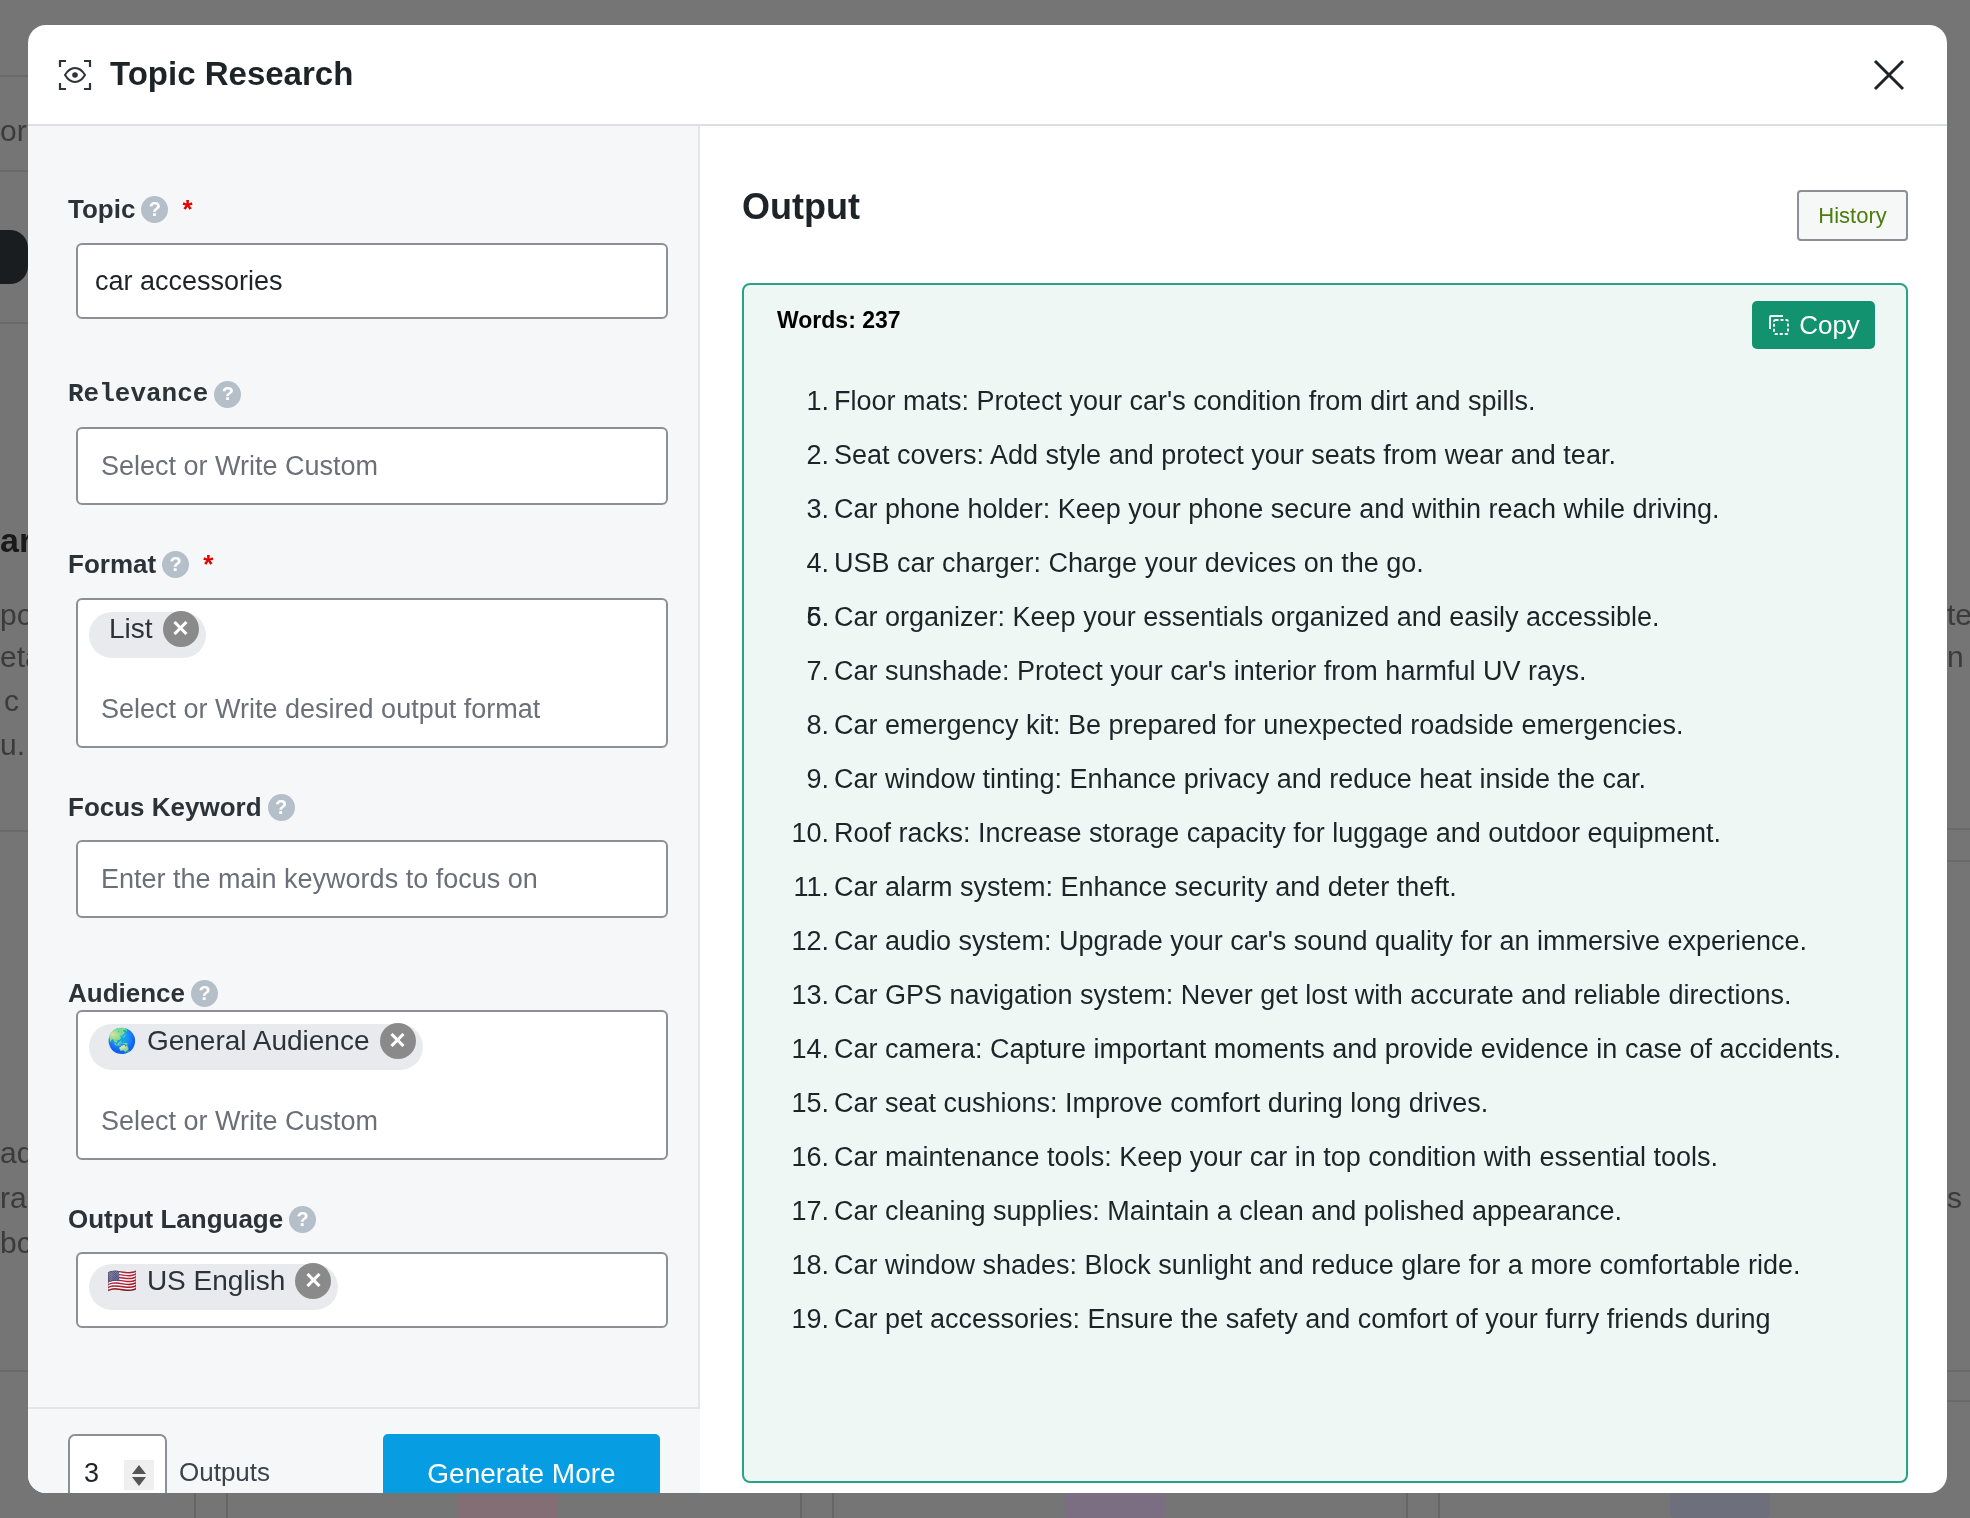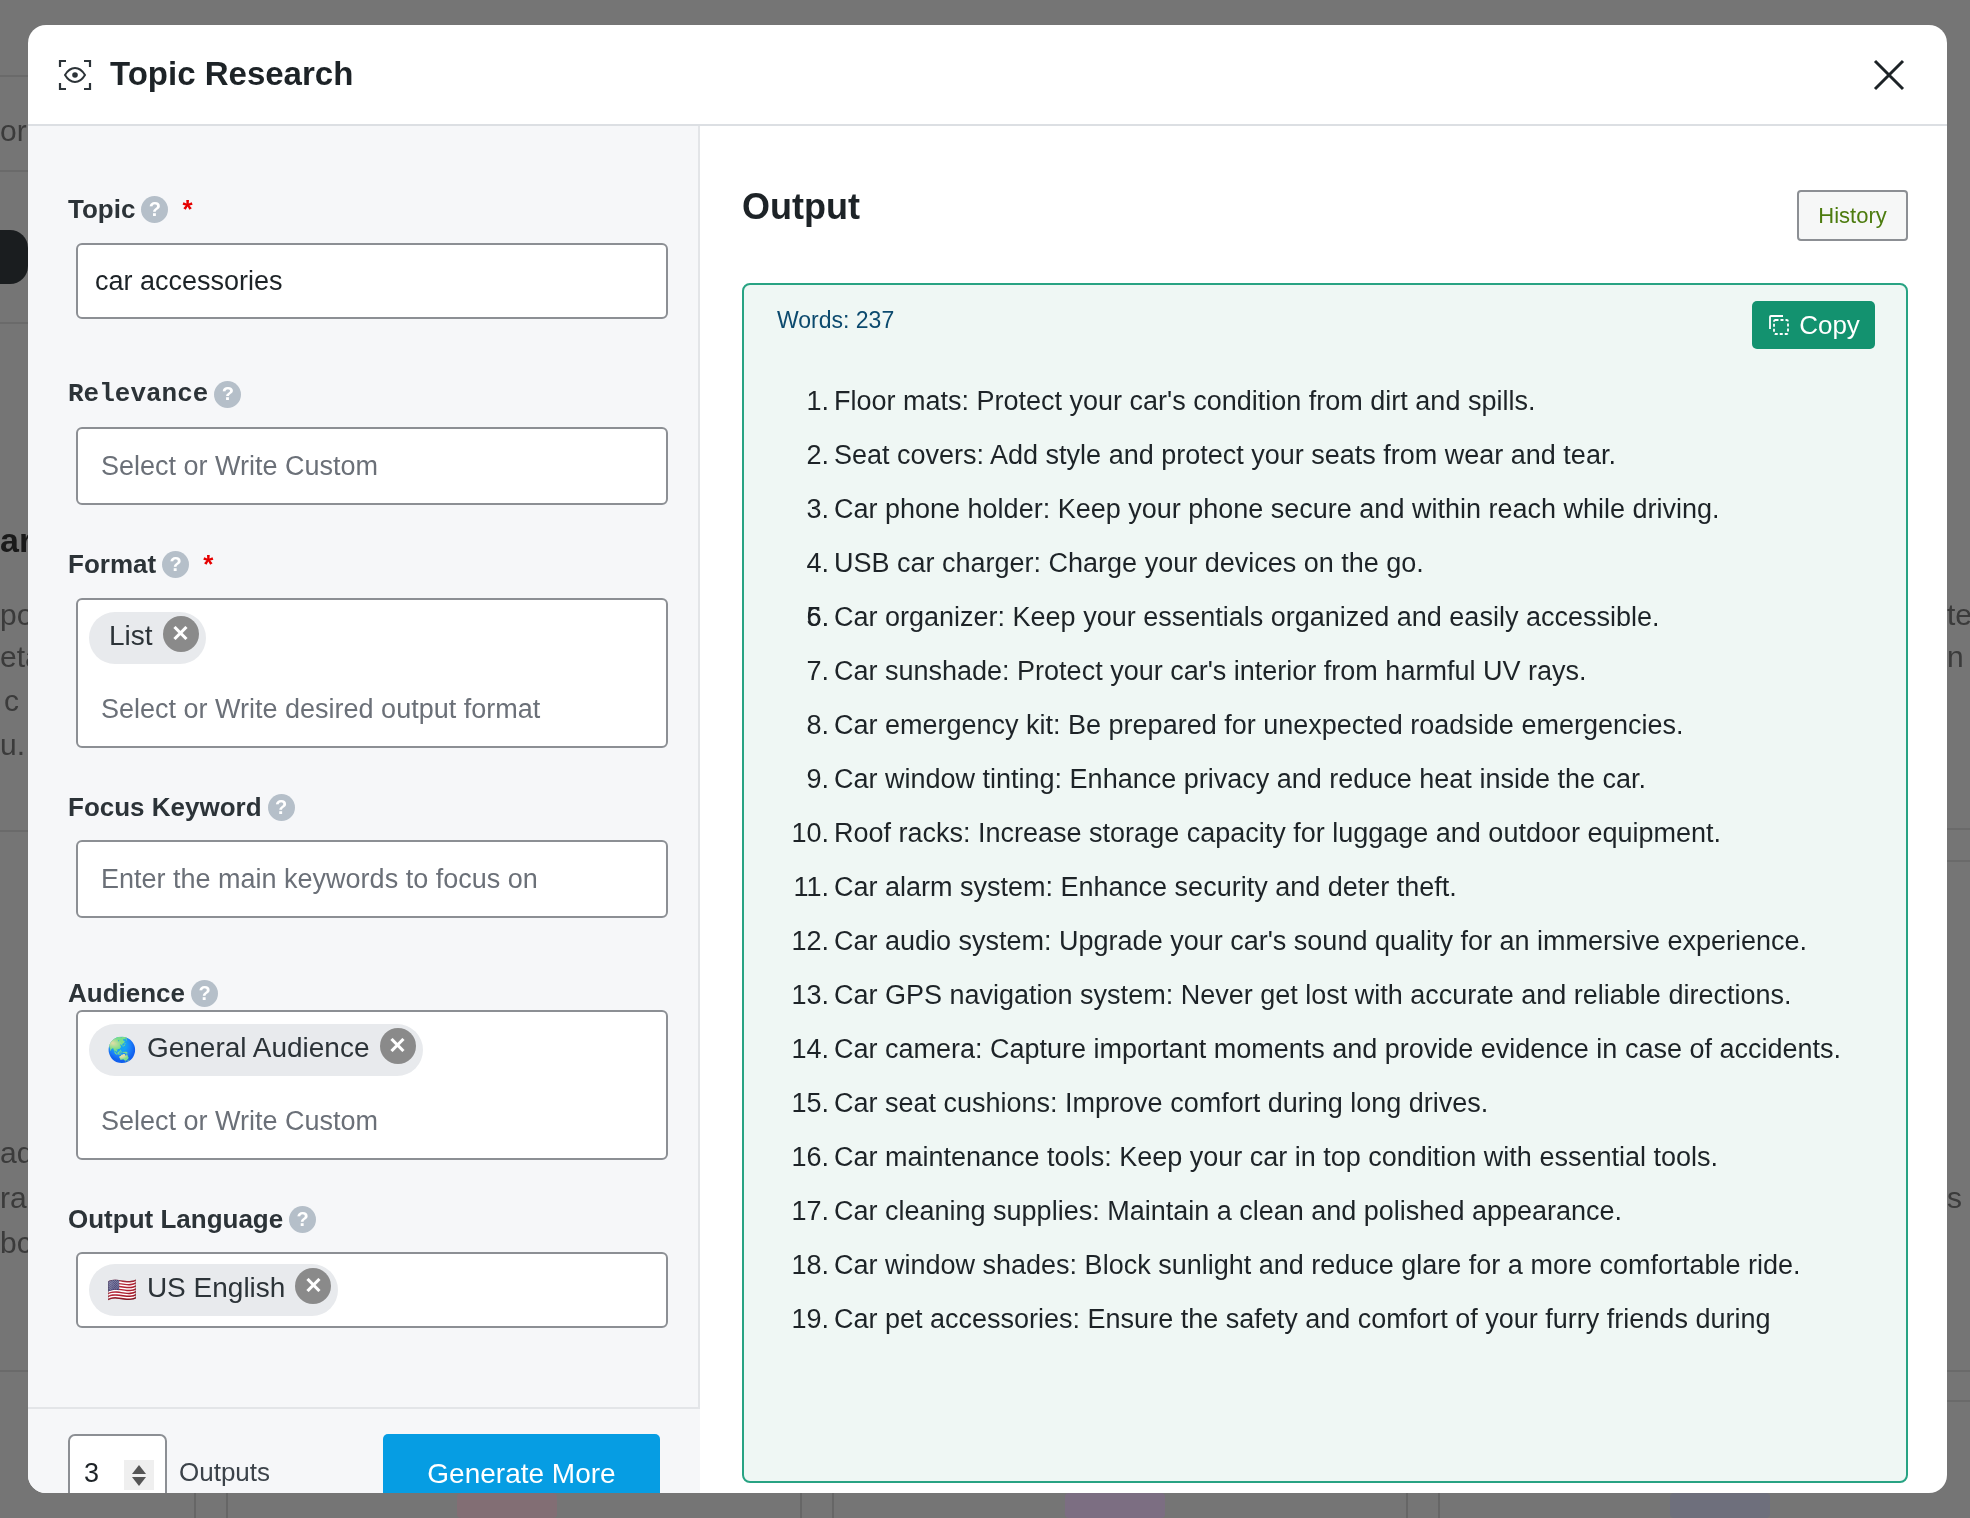--- a/index.html
+++ b/index.html
@@ -20,38 +20,38 @@
   .modal-title { position: absolute; left: 82px; top: 30px; font-size: 33px; font-weight: bold; color: #1d2327; }
   .close-btn { position: absolute; right: 38px; top: 30px; width: 40px; height: 40px; cursor: pointer; }
 
   .left { position: absolute; left: 0; top: 101px; width: 672px; height: 1308px; background: #f6f7f9; border-right: 2px solid #e3e5e8; }
   .field-label { position: absolute; left: 40px; font-size: 26px; font-weight: bold; color: #2c3338; display: flex; align-items: center; }
   .help { display: inline-block; width: 27px; height: 27px; border-radius: 50%; background: #b5bfc9; color: #fff; font-size: 20px; font-weight: bold; text-align: center; line-height: 27px; margin-left: 6px; }
   .req { color: #e60000; font-size: 26px; margin-left: 14px; font-weight: bold; }
   .input { position: absolute; left: 48px; width: 592px; background: #fff; border: 2px solid #8c8f94; border-radius: 6px; font-size: 27px; }
   .input .val { position: absolute; left: 17px; color: #1d2327; }
   .input .ph { position: absolute; left: 23px; color: #6b7078; }
-  .chip { position: absolute; left: 11px; height: 52px; background: #e8eaed; border-radius: 26px; display: flex; align-items: flex-end; padding: 0 7px 12px 20px; font-size: 28px; color: #2c3338; }
+  .chip { position: absolute; left: 11px; height: 46px; background: #e8eaed; border-radius: 26px; display: flex; align-items: center; padding: 0 7px 12px 20px; font-size: 28px; color: #2c3338; }
   .chip .emoji { font-size: 24px; margin-right: 10px; }
   .chip .x { width: 36px; height: 36px; border-radius: 50%; background: #8a8a8a; color: #fff; font-size: 22px; font-weight: bold; display: flex; align-items: center; justify-content: center; margin-left: 10px; cursor: pointer; }
 
   .footer { position: absolute; left: 0; top: 1281px; width: 672px; height: 128px; border-top: 2px solid #e3e5e8; background: #f6f7f9; }
   .stepper { position: absolute; left: 40px; top: 25px; width: 99px; height: 79px; background: #fff; border: 2px solid #8c8f94; border-radius: 7px; }
   .stepper .num { position: absolute; left: 14px; top: 22px; font-size: 27px; color: #1d2327; }
   .stepper .arrows { position: absolute; left: 54px; top: 24px; width: 30px; height: 30px; background: #efefef; display: flex; flex-direction: column; align-items: center; justify-content: center; gap: 3px; }
   .tri-up { width: 0; height: 0; border-left: 7px solid transparent; border-right: 7px solid transparent; border-bottom: 9px solid #555; }
   .tri-down { width: 0; height: 0; border-left: 7px solid transparent; border-right: 7px solid transparent; border-top: 9px solid #555; }
   .outputs-label { position: absolute; left: 151px; top: 48px; font-size: 26px; color: #3c434a; }
   .gen-btn { position: absolute; left: 355px; top: 25px; width: 277px; height: 79px; background: #069de3; border-radius: 5px; color: #fff; font-size: 28px; display: flex; align-items: center; justify-content: center; cursor: pointer; }
 
   .right { position: absolute; left: 674px; top: 101px; right: 0; height: 1308px; background: #fff; }
   .out-title { position: absolute; left: 40px; top: 60px; font-size: 36px; font-weight: bold; color: #1d2327; }
   .history-btn { position: absolute; left: 1095px; top: 64px; width: 111px; height: 51px; border: 2px solid #8c8f94; border-radius: 4px; background: #f6f7f7; color: #4d7c0f; font-size: 22px; display: flex; align-items: center; justify-content: center; cursor: pointer; }
   .out-box { position: absolute; left: 40px; top: 157px; width: 1166px; height: 1200px; background: #eff7f4; border: 2px solid #28a383; border-radius: 8px; overflow: hidden; }
-  .words { position: absolute; left: 33px; top: 22px; font-size: 23px; color: #0c4a6e; }
+  .words { position: absolute; left: 33px; top: 22px; font-size: 23px; color: #000000; font-weight: bold; }
   .copy-btn { position: absolute; left: 1008px; top: 16px; width: 123px; height: 48px; background: #13926f; border-radius: 5px; color: #fff; font-size: 26px; display: flex; align-items: center; justify-content: center; gap: 8px; cursor: pointer; }
   .list { position: absolute; left: 38px; top: 95px; width: 1100px; list-style: none; }
   .list li { position: relative; font-size: 27px; line-height: 42px; color: #1d2327; margin-bottom: 12px; padding-left: 52px; }
   .list li .n { position: absolute; left: 0; width: 47px; text-align: right; }
 </style>
 </head>
 <body>
 
 <div class="bg">
   <div class="bg-line" style="left:0;top:75px;width:28px;"></div>

